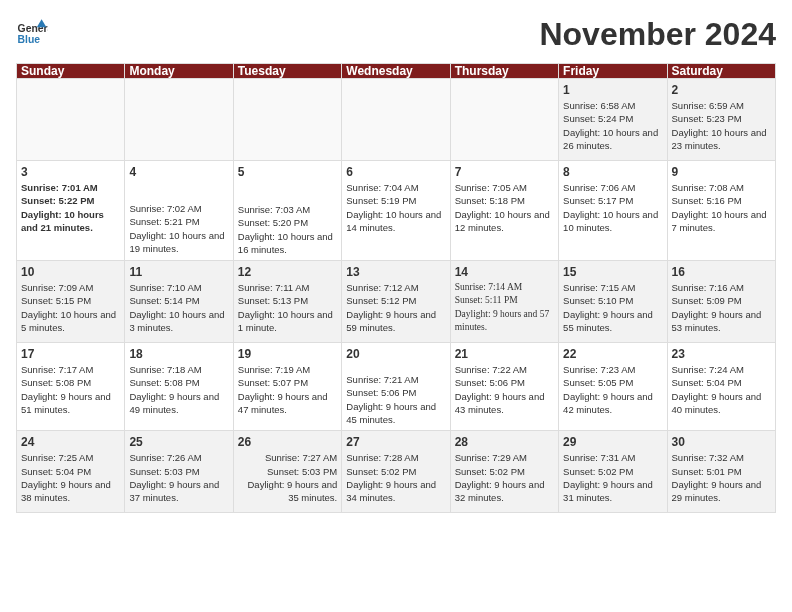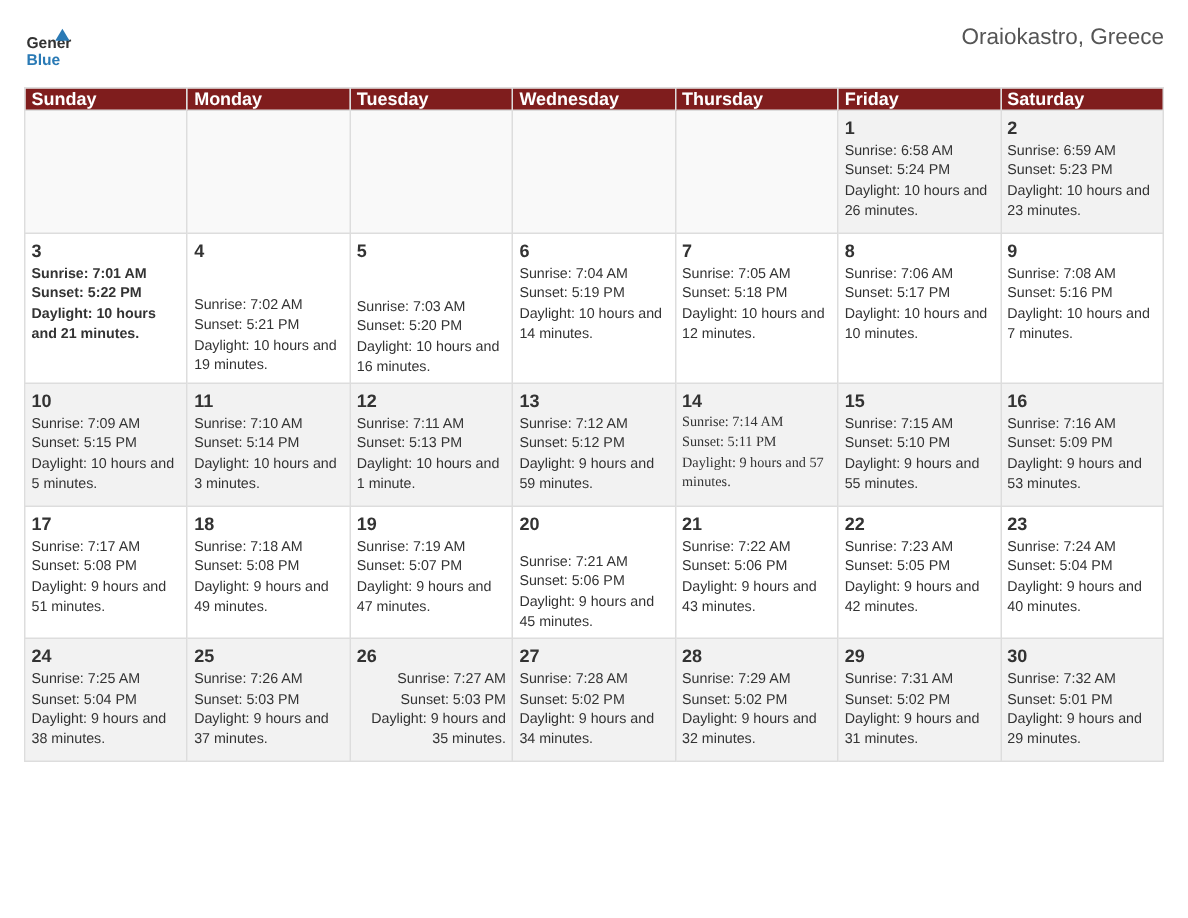--- a/index.html
+++ b/index.html
@@ -83,21 +83,21 @@
 
 <div class="header">
   <div class="logo">
     <svg class="logo-icon" viewBox="0 0 40 40">
       <text x="2" y="20" font-size="13" font-weight="bold" fill="#333">General</text>
       <text x="2" y="34" font-size="13" font-weight="bold" fill="#2a7ab5">Blue</text>
       <polygon points="32,4 38,14 26,14" fill="#2a7ab5"></polygon>
     </svg>
   </div>
   <div class="title-block">
-    <div class="subtitle">Oraiokastro, Greece</div>
+    <div class="month-title">November 2024</div>
   </div>
 </div>
 
 <table>
   <thead>
     <tr>
     <th>Sunday</th>
         <th>Monday</th>
         <th>Tuesday</th>
         <th>Wednesday</th>

